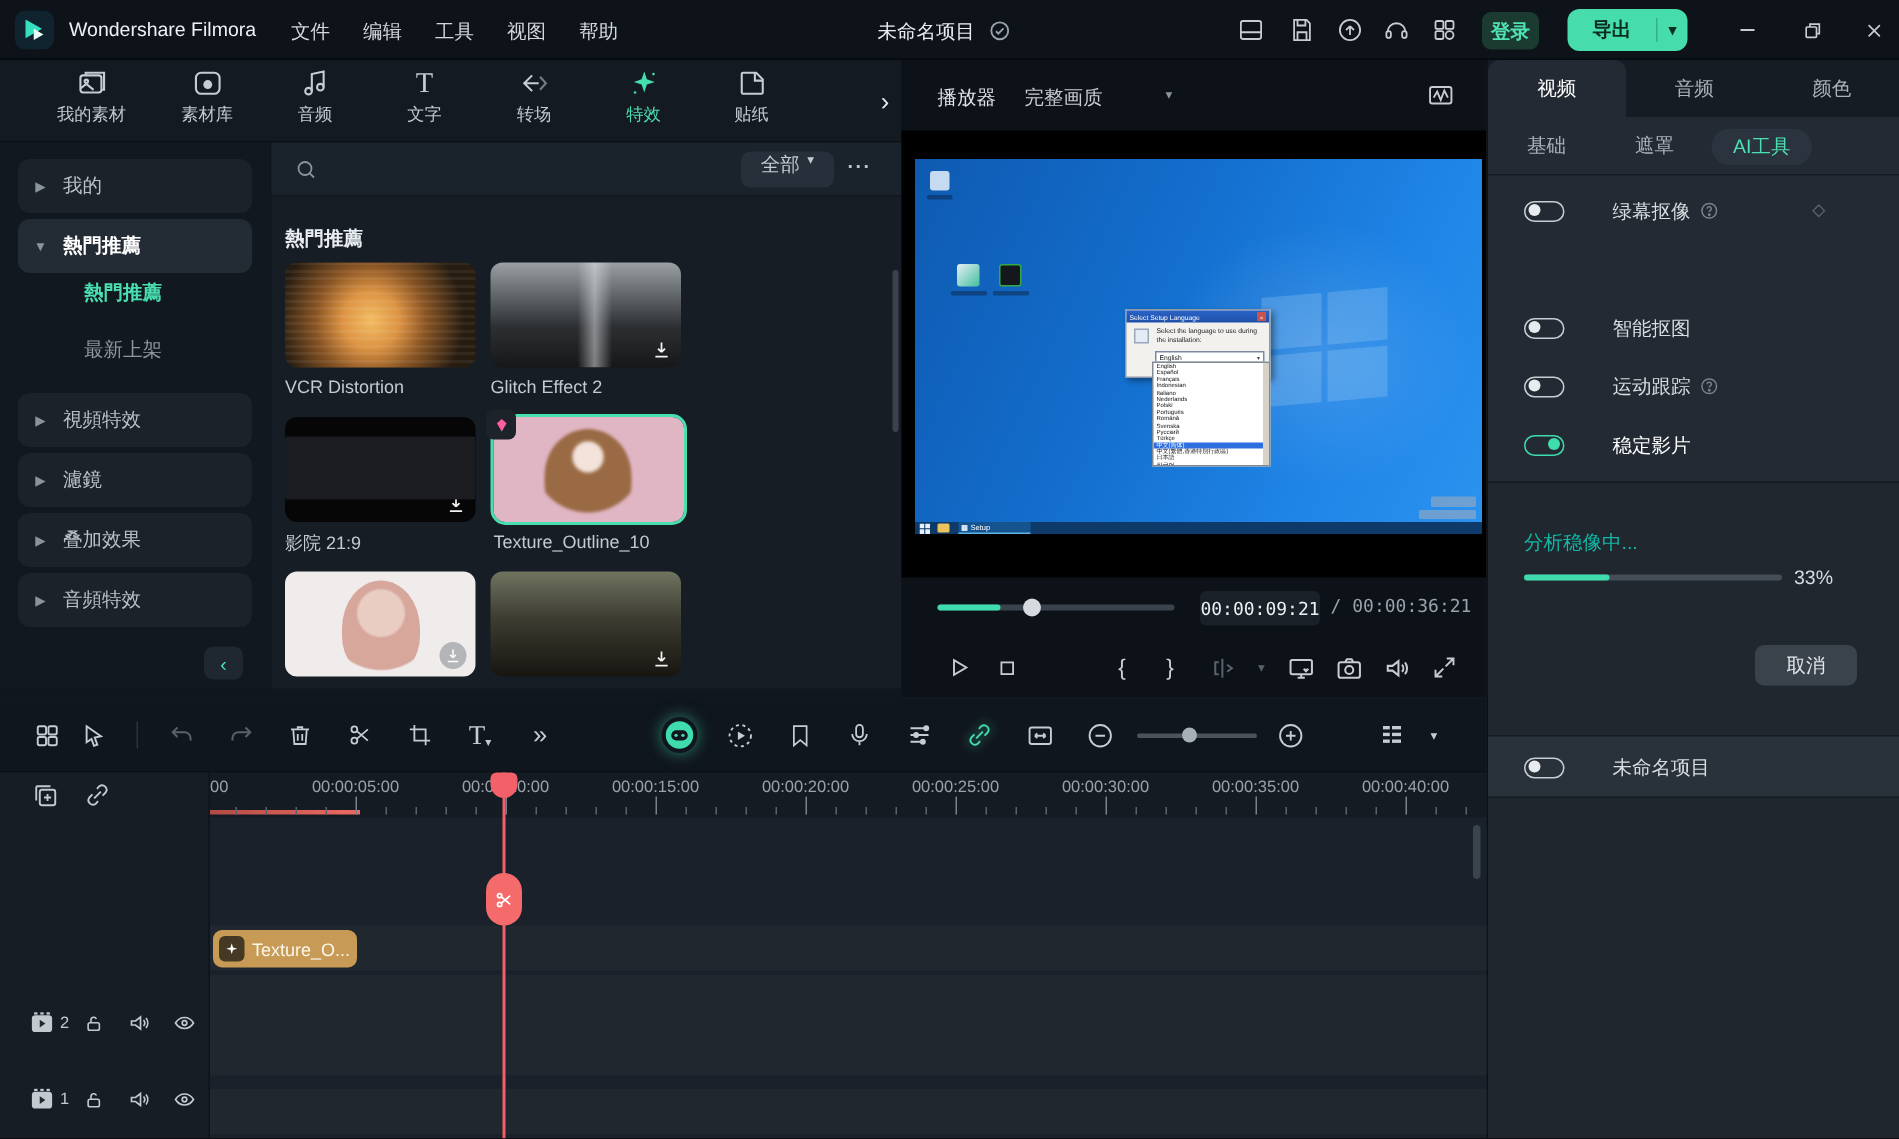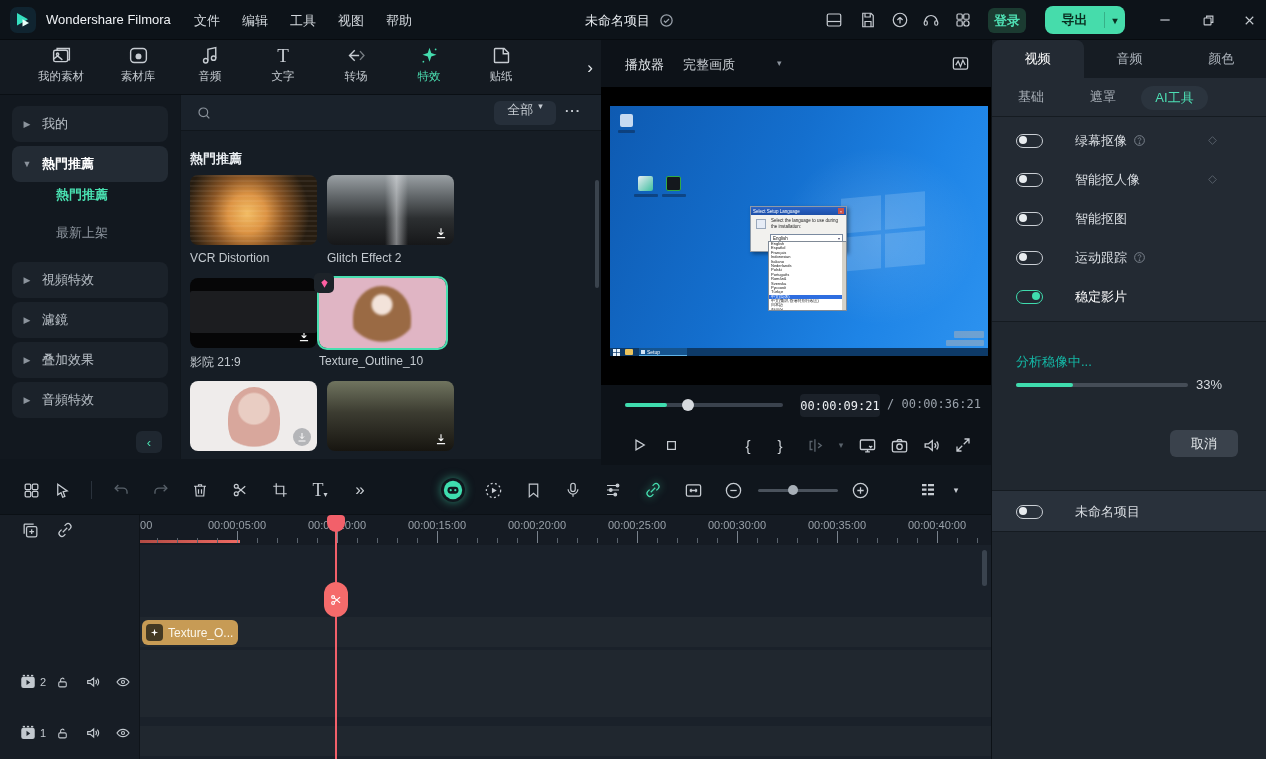--- a/index.html
+++ b/index.html
@@ -392,21 +392,21 @@
     <div class="fx-item" style="left:9px;top:183px">
       <div class="fx-thumb t-cine">
         <span class="dl">
             <svg width="14" height="14" viewBox="0 0 24 24" fill="none" stroke="currentColor" stroke-width="2">
               <path d="M12 4v11m0 0l-4-4m4 4l4-4M5 20h14"></path>
             </svg>
           </span>
       </div>
       <div class="fx-name">影院 21:9</div>
     </div>
-    <div class="fx-item sel" style="left:138px;top:183px">
+    <div class="fx-item sel" style="left:148px;top:183px">
       <div class="pro-badge">
           <svg width="11" height="11" viewBox="0 0 24 24">
             <path d="M12 3l7 6-7 12L5 9z" fill="#ff5fa2"></path>
           </svg>
         </div>
       <div class="fx-thumb t-tex"></div>
       <div class="fx-name">Texture_Outline_10</div>
     </div>
     <div class="fx-item" style="left:9px;top:286px">
       <div class="fx-thumb t-port">
@@ -585,31 +585,20 @@
             <path d="M9.5 9.5a2.5 2.5 0 113.8 2.1c-.8.5-1.3 1-1.3 2"></path>
             <circle cx="12" cy="17" r="0.9" fill="currentColor"></circle>
           </svg>
         </span>
       <span class="kf-diamond">
           <svg width="13" height="13" viewBox="0 0 24 24" fill="none" stroke="currentColor" stroke-width="1.6">
             <rect x="7" y="7" width="10" height="10" transform="rotate(45 12 12)"></rect>
           </svg>
         </span>
     </div>
-    <div class="tgl-row" style="top:120px">
-      <div class="toggle">
-          <div class="knob"></div>
-        </div>
-      <span class="tgl-label">智能抠人像</span>
-      <span class="kf-diamond">
-          <svg width="13" height="13" viewBox="0 0 24 24" fill="none" stroke="currentColor" stroke-width="1.6">
-            <rect x="7" y="7" width="10" height="10" transform="rotate(45 12 12)"></rect>
-          </svg>
-        </span>
-    </div>
     <div class="tgl-row" style="top:198px">
       <div class="toggle">
           <div class="knob"></div>
         </div>
       <span class="tgl-label">运动跟踪</span>
       <span class="help">
           <svg width="13" height="13" viewBox="0 0 24 24" fill="none" stroke="currentColor" stroke-width="1.8">
             <circle cx="12" cy="12" r="9"></circle>
             <path d="M9.5 9.5a2.5 2.5 0 113.8 2.1c-.8.5-1.3 1-1.3 2"></path>
             <circle cx="12" cy="17" r="0.9" fill="currentColor"></circle>

